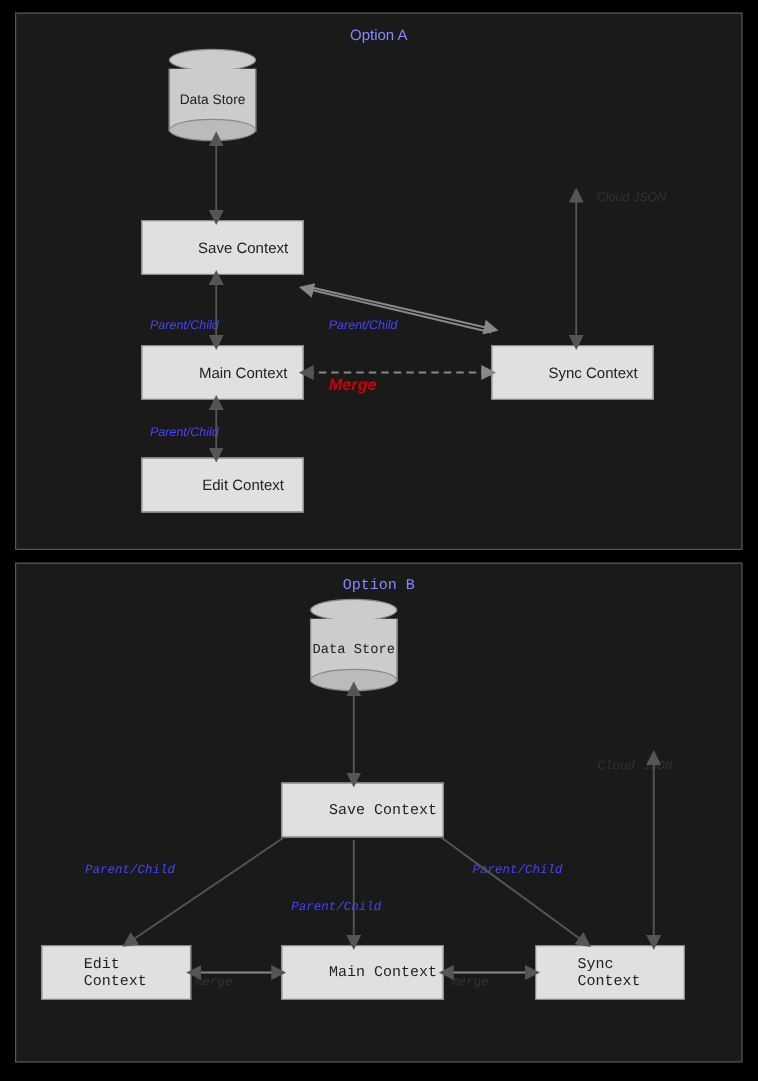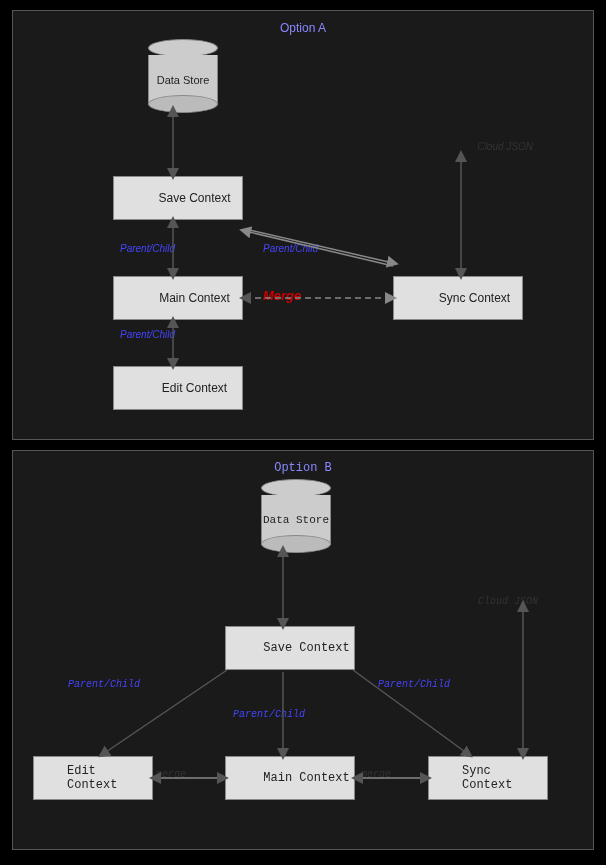--- a/index.html
+++ b/index.html
@@ -46,21 +46,20 @@
       padding-left: 33px;
     }
 
     
     .cylinder {
       position: absolute;
       display: flex;
       flex-direction: column;
       align-items: center;
       justify-content: center;
-      margin-left: 13px;
     }
     .cylinder-body {
       background: #ccc;
       border-left: 1.5px solid #888;
       border-right: 1.5px solid #888;
       border-bottom: 1.5px solid #888;
       width: 70px;
       height: 50px;
       display: flex;
       align-items: center;
@@ -95,20 +94,21 @@
       width: 100%; height: 100%;
       overflow: visible;
       pointer-events: none;
     }
 
     
     .arrow-label {
       position: absolute;
       font-size: 10px;
       font-style: italic;
+      margin-top: 12px;
     }
     .label-blue { color: #4444ff; text-align: center; }
     .label-red { color: #cc0000; }
     .label-black { color: #333; }
   </style>
 </head>
 <body>
 
 <div class="diagram-box top">
   <span class="option-label">Option A</span>

